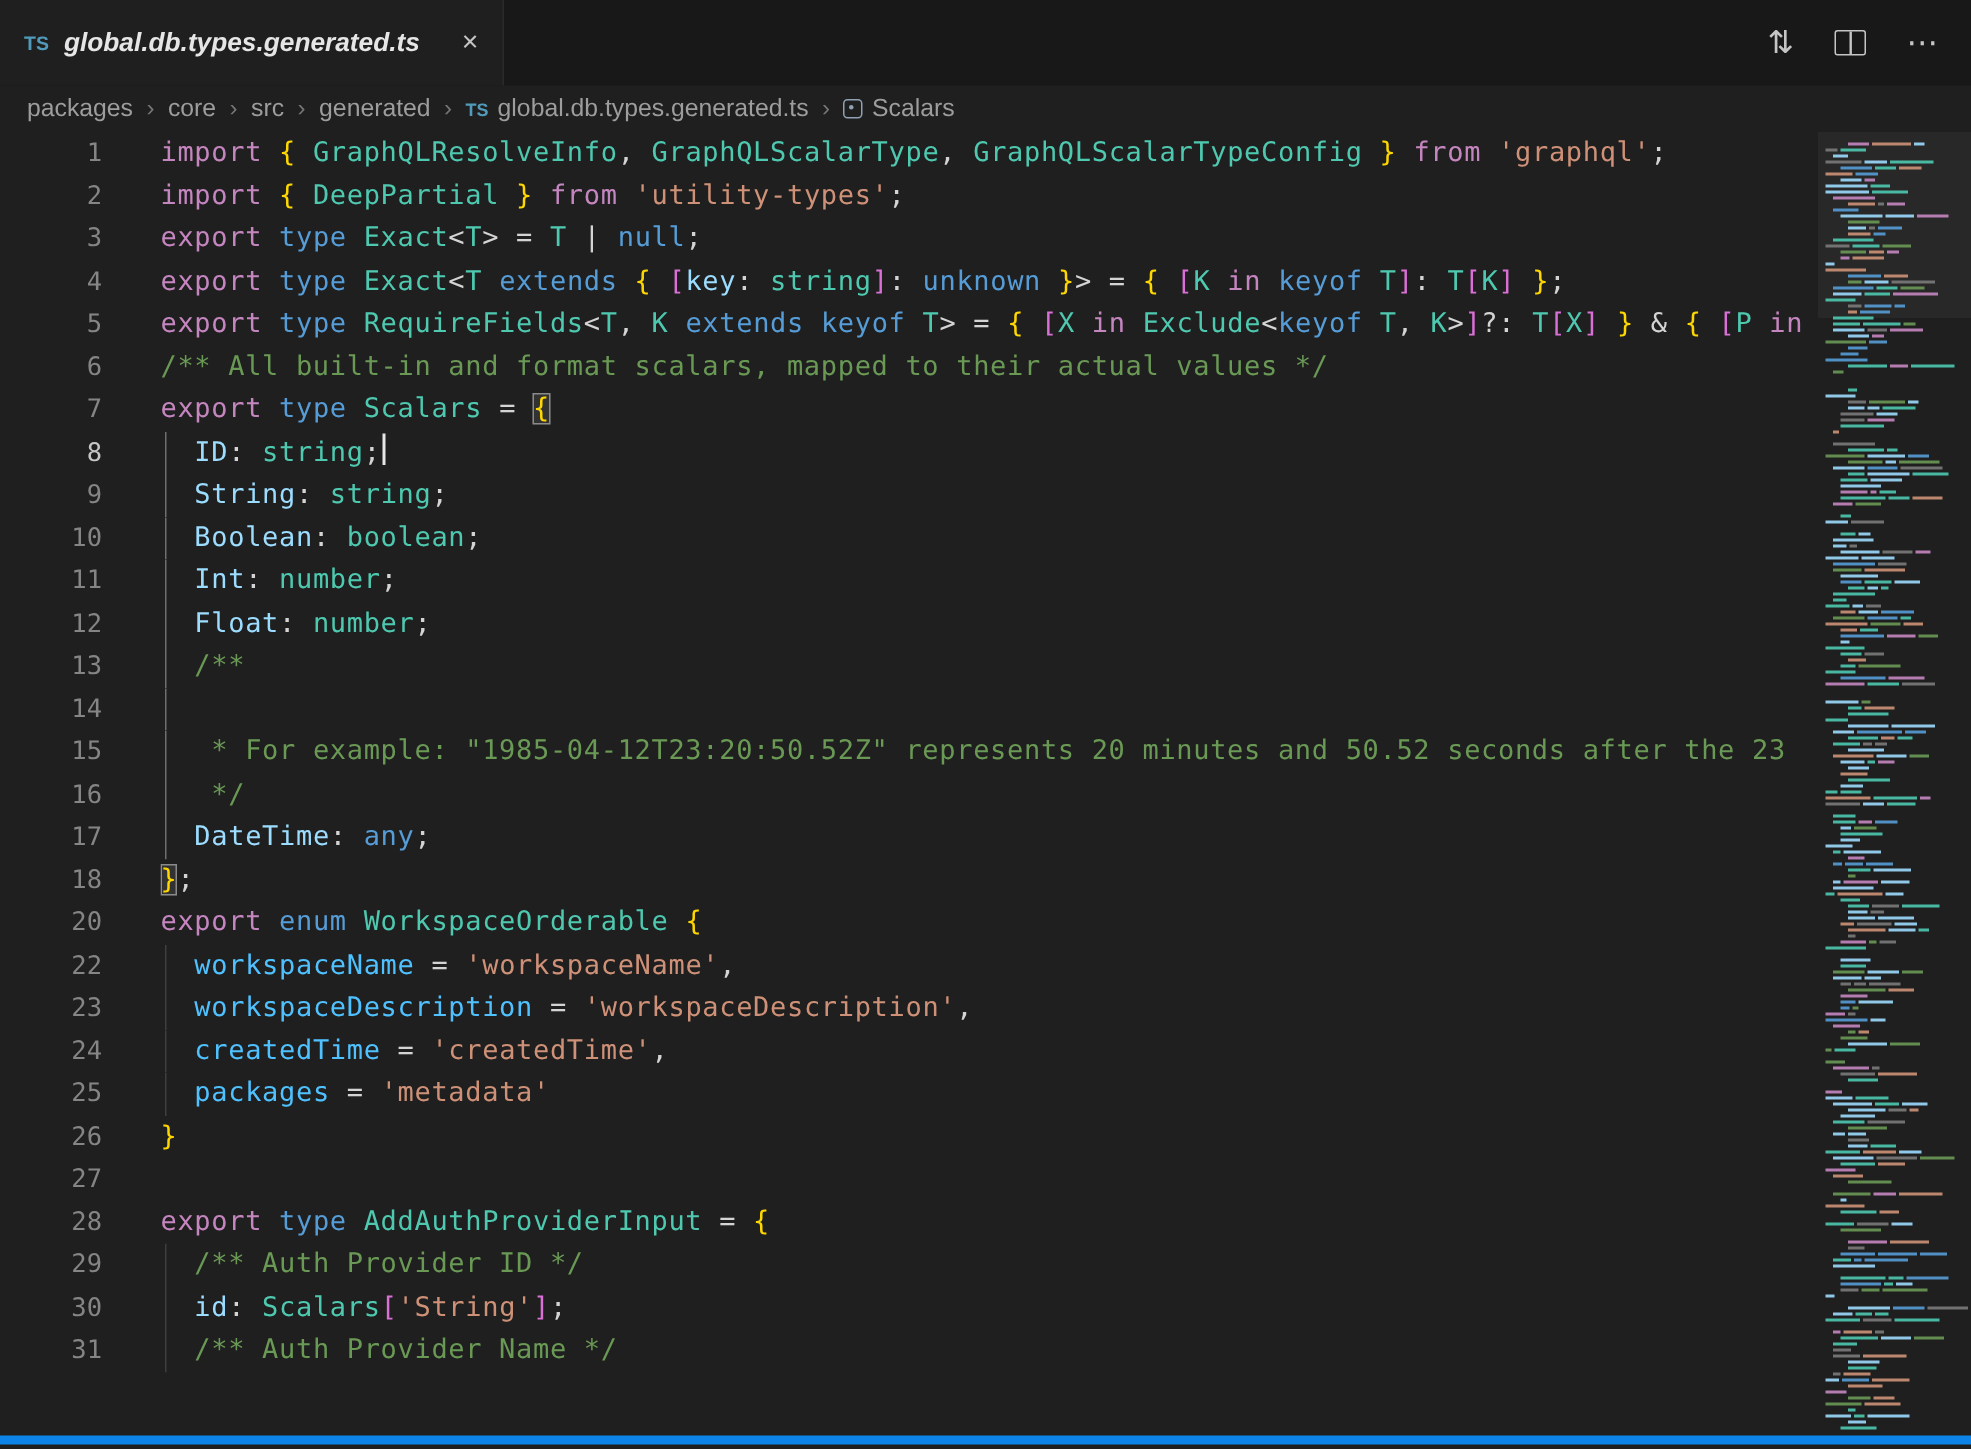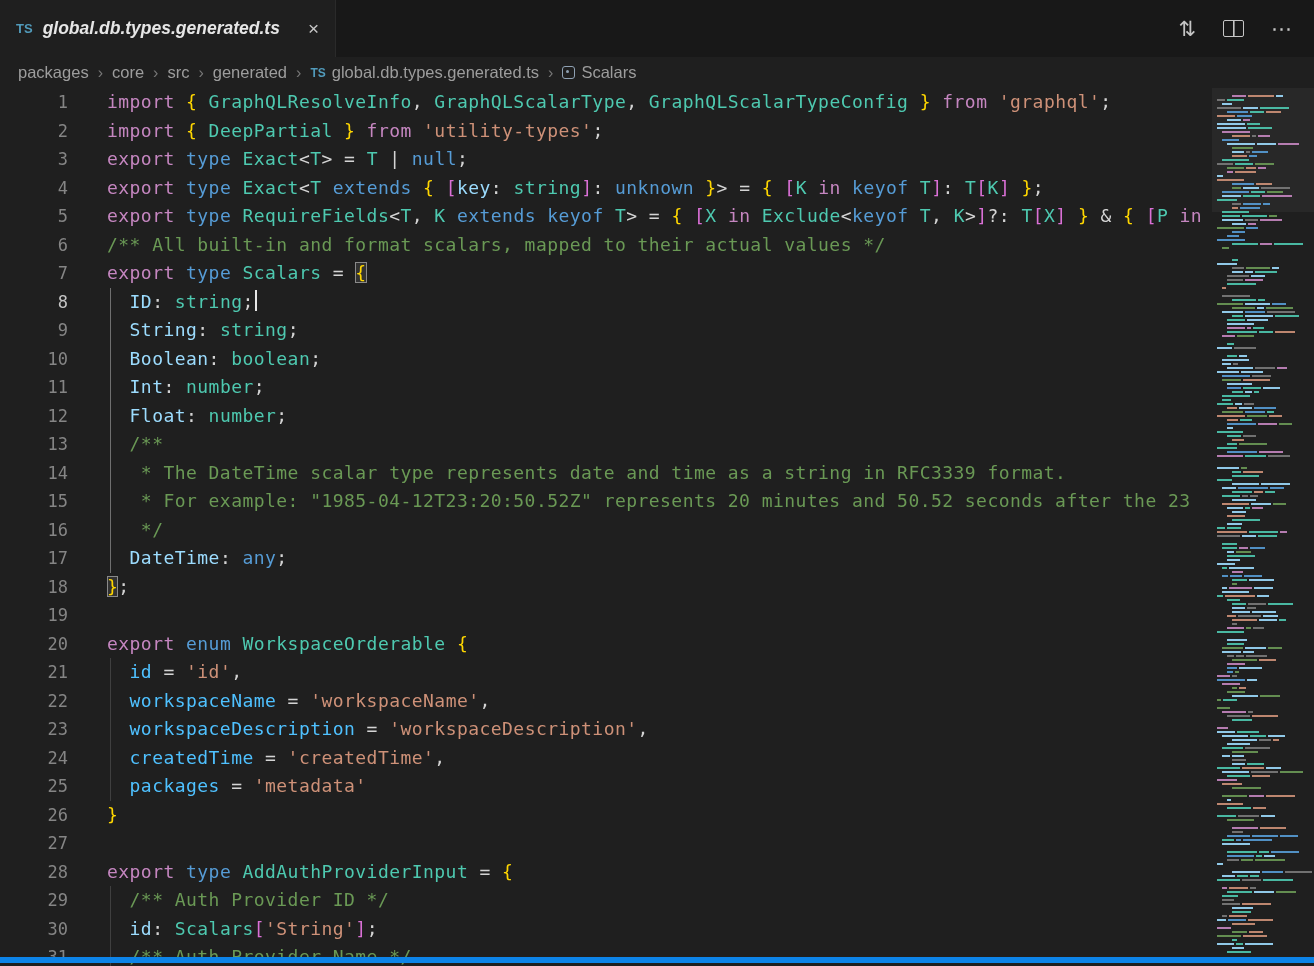--- a/index.html
+++ b/index.html
@@ -109,28 +109,26 @@
         <div class="line"><div class="ln">4</div><div class="lt"><span class="tk kw">export </span><span class="tk st">type </span><span class="tk ty">Exact</span><span class="tk p">&lt;</span><span class="tk ty">T</span><span class="tk st"> extends </span><span class="tk b1">{ </span><span class="tk b2">[</span><span class="tk pr">key</span><span class="tk p">: </span><span class="tk ty">string</span><span class="tk b2">]</span><span class="tk p">: </span><span class="tk st">unknown</span><span class="tk b1"> }</span><span class="tk p">&gt; = </span><span class="tk b1">{ </span><span class="tk b2">[</span><span class="tk ty">K</span><span class="tk kw"> in </span><span class="tk st">keyof </span><span class="tk ty">T</span><span class="tk b2">]</span><span class="tk p">: </span><span class="tk ty">T</span><span class="tk b2">[</span><span class="tk ty">K</span><span class="tk b2">]</span><span class="tk b1"> }</span><span class="tk p">;</span></div></div>
         <div class="line"><div class="ln">5</div><div class="lt"><span class="tk kw">export </span><span class="tk st">type </span><span class="tk ty">RequireFields</span><span class="tk p">&lt;</span><span class="tk ty">T</span><span class="tk p">, </span><span class="tk ty">K</span><span class="tk st"> extends </span><span class="tk st">keyof </span><span class="tk ty">T</span><span class="tk p">&gt; = </span><span class="tk b1">{ </span><span class="tk b2">[</span><span class="tk ty">X</span><span class="tk kw"> in </span><span class="tk ty">Exclude</span><span class="tk p">&lt;</span><span class="tk st">keyof </span><span class="tk ty">T</span><span class="tk p">, </span><span class="tk ty">K</span><span class="tk p">&gt;</span><span class="tk b2">]</span><span class="tk p">?: </span><span class="tk ty">T</span><span class="tk b2">[</span><span class="tk ty">X</span><span class="tk b2">]</span><span class="tk b1"> }</span><span class="tk p"> &amp; </span><span class="tk b1">{ </span><span class="tk b2">[</span><span class="tk ty">P</span><span class="tk kw"> in</span></div></div>
         <div class="line"><div class="ln">6</div><div class="lt"><span class="tk c">/** All built-in and format scalars, mapped to their actual values */</span></div></div>
         <div class="line"><div class="ln">7</div><div class="lt"><span class="tk kw">export </span><span class="tk st">type </span><span class="tk ty">Scalars</span><span class="tk p"> = </span><span class="tk b1 mb">{</span></div></div>
         <div class="line"><div class="ln act">8</div><div class="lt"><span class="guide gact"></span><span class="tk p">  </span><span class="tk pr">ID</span><span class="tk p">: </span><span class="tk ty">string</span><span class="tk p">;</span><span class="caret"></span></div></div>
         <div class="line"><div class="ln">9</div><div class="lt"><span class="guide gact"></span><span class="tk p">  </span><span class="tk pr">String</span><span class="tk p">: </span><span class="tk ty">string</span><span class="tk p">;</span></div></div>
         <div class="line"><div class="ln">10</div><div class="lt"><span class="guide gact"></span><span class="tk p">  </span><span class="tk pr">Boolean</span><span class="tk p">: </span><span class="tk ty">boolean</span><span class="tk p">;</span></div></div>
         <div class="line"><div class="ln">11</div><div class="lt"><span class="guide gact"></span><span class="tk p">  </span><span class="tk pr">Int</span><span class="tk p">: </span><span class="tk ty">number</span><span class="tk p">;</span></div></div>
         <div class="line"><div class="ln">12</div><div class="lt"><span class="guide gact"></span><span class="tk p">  </span><span class="tk pr">Float</span><span class="tk p">: </span><span class="tk ty">number</span><span class="tk p">;</span></div></div>
         <div class="line"><div class="ln">13</div><div class="lt"><span class="guide gact"></span><span class="tk p">  </span><span class="tk c">/**</span></div></div>
-        <div class="line"><div class="ln">14</div><div class="lt"><span class="guide gact"></span><span class="tk p">  </span><span class="tk c"> * The DateTime scalar type represents date and time as a string in RFC3339 format.</span></div></div>
+        <div class="line"><div class="ln">14</div><div class="lt"><span class="guide gact"></span><span class="tk p">  </span></div></div>
         <div class="line"><div class="ln">15</div><div class="lt"><span class="guide gact"></span><span class="tk p">  </span><span class="tk c"> * For example: "1985-04-12T23:20:50.52Z" represents 20 minutes and 50.52 seconds after the 23</span></div></div>
         <div class="line"><div class="ln">16</div><div class="lt"><span class="guide gact"></span><span class="tk p">  </span><span class="tk c"> */</span></div></div>
         <div class="line"><div class="ln">17</div><div class="lt"><span class="guide gact"></span><span class="tk p">  </span><span class="tk pr">DateTime</span><span class="tk p">: </span><span class="tk st">any</span><span class="tk p">;</span></div></div>
         <div class="line"><div class="ln">18</div><div class="lt"><span class="tk b1 mb">}</span><span class="tk p">;</span></div></div>
-        <div class="line"><div class="ln">19</div><div class="lt"></div></div>
         <div class="line"><div class="ln">20</div><div class="lt"><span class="tk kw">export </span><span class="tk st">enum </span><span class="tk ty">WorkspaceOrderable</span><span class="tk p"> </span><span class="tk b1">{</span></div></div>
-        <div class="line"><div class="ln">21</div><div class="lt"><span class="guide"></span><span class="tk p">  </span><span class="tk em">id</span><span class="tk p"> = </span><span class="tk s">'id'</span><span class="tk p">,</span></div></div>
         <div class="line"><div class="ln">22</div><div class="lt"><span class="guide"></span><span class="tk p">  </span><span class="tk em">workspaceName</span><span class="tk p"> = </span><span class="tk s">'workspaceName'</span><span class="tk p">,</span></div></div>
         <div class="line"><div class="ln">23</div><div class="lt"><span class="guide"></span><span class="tk p">  </span><span class="tk em">workspaceDescription</span><span class="tk p"> = </span><span class="tk s">'workspaceDescription'</span><span class="tk p">,</span></div></div>
         <div class="line"><div class="ln">24</div><div class="lt"><span class="guide"></span><span class="tk p">  </span><span class="tk em">createdTime</span><span class="tk p"> = </span><span class="tk s">'createdTime'</span><span class="tk p">,</span></div></div>
         <div class="line"><div class="ln">25</div><div class="lt"><span class="guide"></span><span class="tk p">  </span><span class="tk em">packages</span><span class="tk p"> = </span><span class="tk s">'metadata'</span></div></div>
         <div class="line"><div class="ln">26</div><div class="lt"><span class="tk b1">}</span></div></div>
         <div class="line"><div class="ln">27</div><div class="lt"></div></div>
         <div class="line"><div class="ln">28</div><div class="lt"><span class="tk kw">export </span><span class="tk st">type </span><span class="tk ty">AddAuthProviderInput</span><span class="tk p"> = </span><span class="tk b1">{</span></div></div>
         <div class="line"><div class="ln">29</div><div class="lt"><span class="guide"></span><span class="tk p">  </span><span class="tk c">/** Auth Provider ID */</span></div></div>
         <div class="line"><div class="ln">30</div><div class="lt"><span class="guide"></span><span class="tk p">  </span><span class="tk pr">id</span><span class="tk p">: </span><span class="tk ty">Scalars</span><span class="tk b2">[</span><span class="tk s">'String'</span><span class="tk b2">]</span><span class="tk p">;</span></div></div>
         <div class="line"><div class="ln">31</div><div class="lt"><span class="guide"></span><span class="tk p">  </span><span class="tk c">/** Auth Provider Name */</span></div></div>

